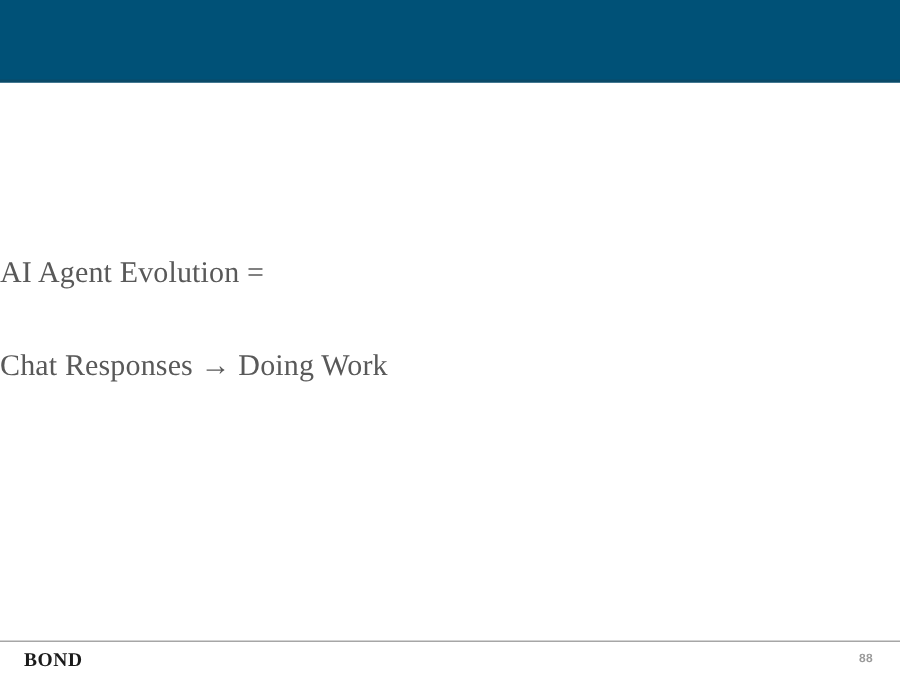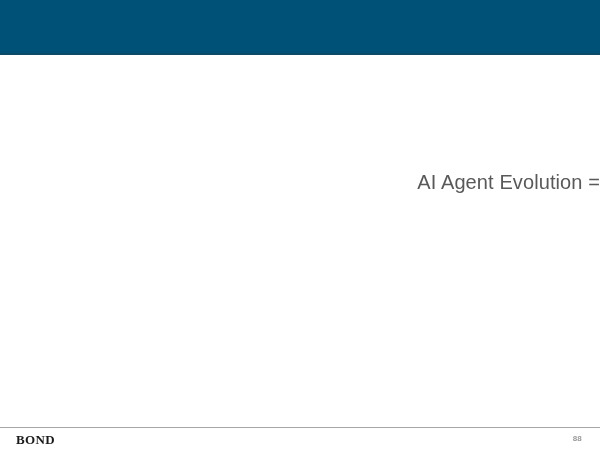--- a/index.html
+++ b/index.html
@@ -45,21 +45,22 @@
     width: 600px;
     height: 364px;
     display: flex;
     flex-direction: column;
     align-items: center;
     justify-content: flex-start;
   }
   .content-block {
     margin-top: 115px;
     width: 100%;
-    text-align: right;
+    text-align: left;
+    font-family: Liberation Serif, serif;
   }
   .content-line {
     color: #595959;
     font-size: 20px;
     font-weight: 400;
     line-height: 1.1;
     letter-spacing: 0.1px;
     white-space: nowrap;
   }
   .content-line.line-1 {
@@ -105,20 +106,21 @@
 <body>
 
 <div class="slide">
 
   <div class="header-band"></div>
   <div class="header-band-edge"></div>
 
   <div class="body-area">
     <div class="content-block">
       <div class="content-line line-1">AI Agent Evolution =</div>
+      <div class="content-line line-2">Chat Responses → Doing Work</div>
     </div>
   </div>
 
   <div class="footer-rule"></div>
 
   <div class="footer">
     <div class="brand-logo">BOND</div>
     <div class="page-number">88</div>
   </div>
 

